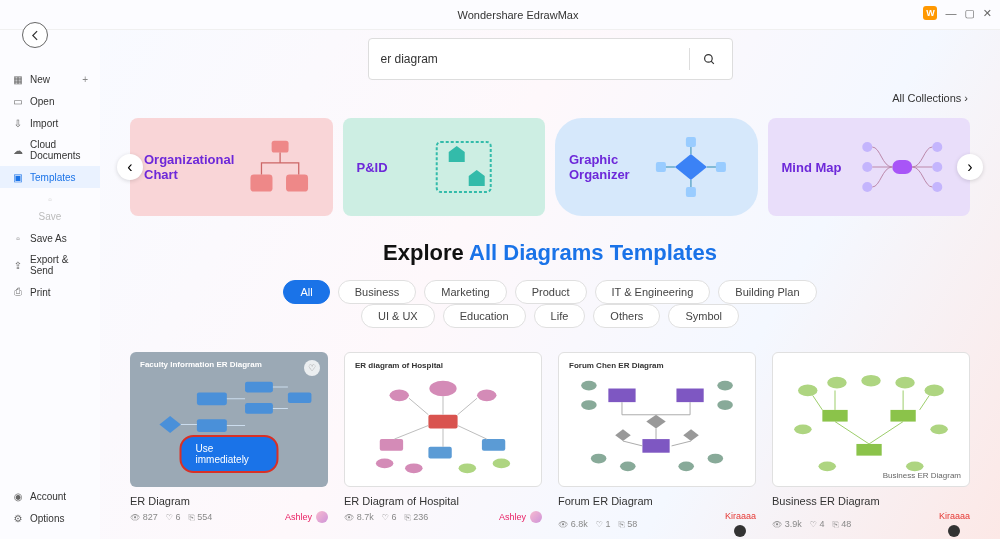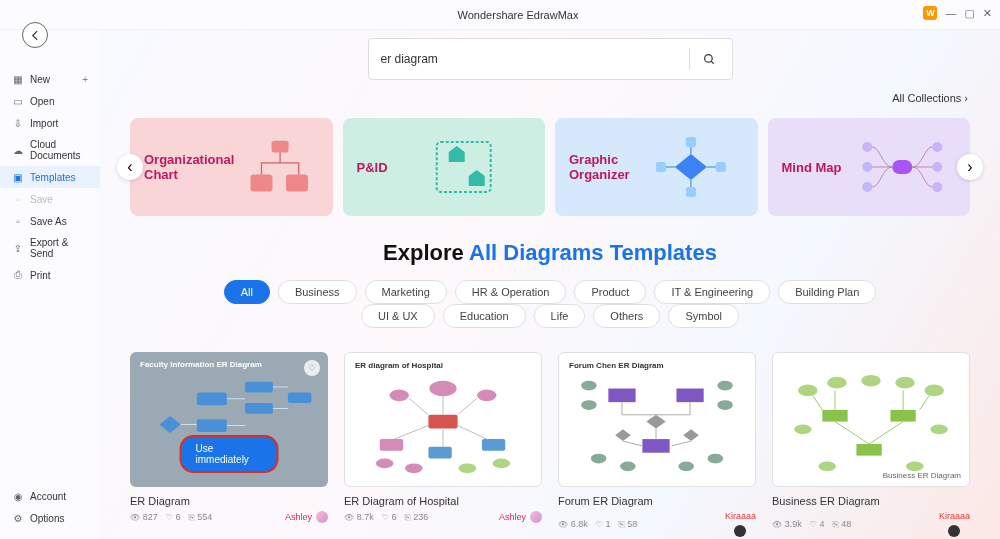--- a/index.html
+++ b/index.html
@@ -17,21 +17,21 @@
   .toolbar-icons { position:absolute; right:8px; top:35px; display:flex; gap:8px; align-items:center; }
   .toolbar-icons .ti { font-size:12px; color:#555; cursor:pointer; position:relative;}
   .toolbar-icons .dot { position:absolute; top:-2px; right:-3px; width:5px;height:5px;background:#f44;border-radius:50%;}
 
   
   .app { display:flex; height:509px; }
   .sidebar { width:100px; background:#fcfcff; padding-top:38px; }
   .side-item { display:flex; align-items:center; gap:6px; padding:5px 12px; font-size:10px; color:#333; cursor:pointer; position:relative;}
   .side-item.new { justify-content:space-between; }
   .side-item.active { color:#1a73e8; background:#eaf2ff; }
-  .side-item.disabled { color:#bbb; }
+  .side-item.disabled { color:#bbb;flex-direction:column; }
   .side-icon { width:12px; height:12px; display:inline-flex; align-items:center; justify-content:center; color:#666; flex-shrink:0;}
   .side-item.active .side-icon { color:#1a73e8;}
   .sidebar-bottom { position:absolute; bottom:10px; left:0; width:100px;}
   
   .main { flex:1; overflow:hidden; background:linear-gradient(120deg,#f8faff 0%,#fef8fb 40%,#f4f8ff 70%,#fce8e6 100%); position:relative;}
   
   
   .search-wrap { display:flex; justify-content:center; padding-top:8px;}
   .search { width:365px; height:42px; background:#fff; border:1px solid #ddd; border-radius:4px; display:flex; align-items:center; padding:0 12px; gap:10px;}
   .search input { flex:1; border:none; outline:none; font-size:12px; color:#333; background:transparent;}
@@ -39,23 +39,23 @@
   .search .sbtn { width:20px; display:flex; justify-content:center; cursor:pointer; color:#333;}
   
   .collections-link { position:absolute; right:32px; top:62px; font-size:11px; color:#333; display:flex; align-items:center; gap:3px; cursor:pointer; z-index:5;}
   
   
   .cat-row { position:relative; margin:38px 30px 0 30px; }
   .cats { display:flex; gap:10px; }
   .cat-card { flex:1; height:98px; border-radius:8px; display:flex; align-items:center; padding:0 14px; gap:8px; cursor:pointer;}
   .cat-card.pink { background:#f9d5d7;}
   .cat-card.green { background:#cdeee3;}
-  .cat-card.blue { background:#d6e8fb;}
+  .cat-card.blue { background:#d6e8fb;border-radius:27px;}
   .cat-card.purple { background:#e9defa;}
-  .cat-title { font-size:13px; font-weight:600; color:#be185d;}
+  .cat-title { font-size:13px; font-weight:600; color:#6d28d9;}
   .cat-graphic { flex:1; height:70px; position:relative;}
   .arrow-btn { position:absolute; top:50%; transform:translateY(-50%); width:26px;height:26px;background:#fff;border-radius:50%;display:flex;align-items:center;justify-content:center;box-shadow:0 1px 4px rgba(0,0,0,.15);cursor:pointer; z-index:3;}
   .arrow-btn.left { left:-13px;}
   .arrow-btn.right { right:-13px;}
   
   .explore-title { text-align:center; margin-top:24px; font-size:22px; font-weight:700;}
   .explore-title .black { color:#111;}
   .explore-title .blue { color:#1a73e8;}
   
   .chips { display:flex; flex-wrap:wrap; gap:8px; justify-content:center; margin:14px 60px 0;}
@@ -243,21 +243,20 @@
     </div>
 
     <div class="explore-title">
       <span class="black">Explore </span><span class="blue">All Diagrams Templates</span>
     </div>
 
     <div class="chips">
       <span class="chip active">All</span>
       <span class="chip">Business</span>
       <span class="chip">Marketing</span>
-      <span class="chip">HR &amp; Operation</span>
       <span class="chip">Product</span>
       <span class="chip">IT &amp; Engineering</span>
       <span class="chip">Building Plan</span>
     </div>
     <div class="chips" style="margin-top:0;">
       <span class="chip">UI &amp; UX</span>
       <span class="chip">Education</span>
       <span class="chip">Life</span>
       <span class="chip">Others</span>
       <span class="chip">Symbol</span>

